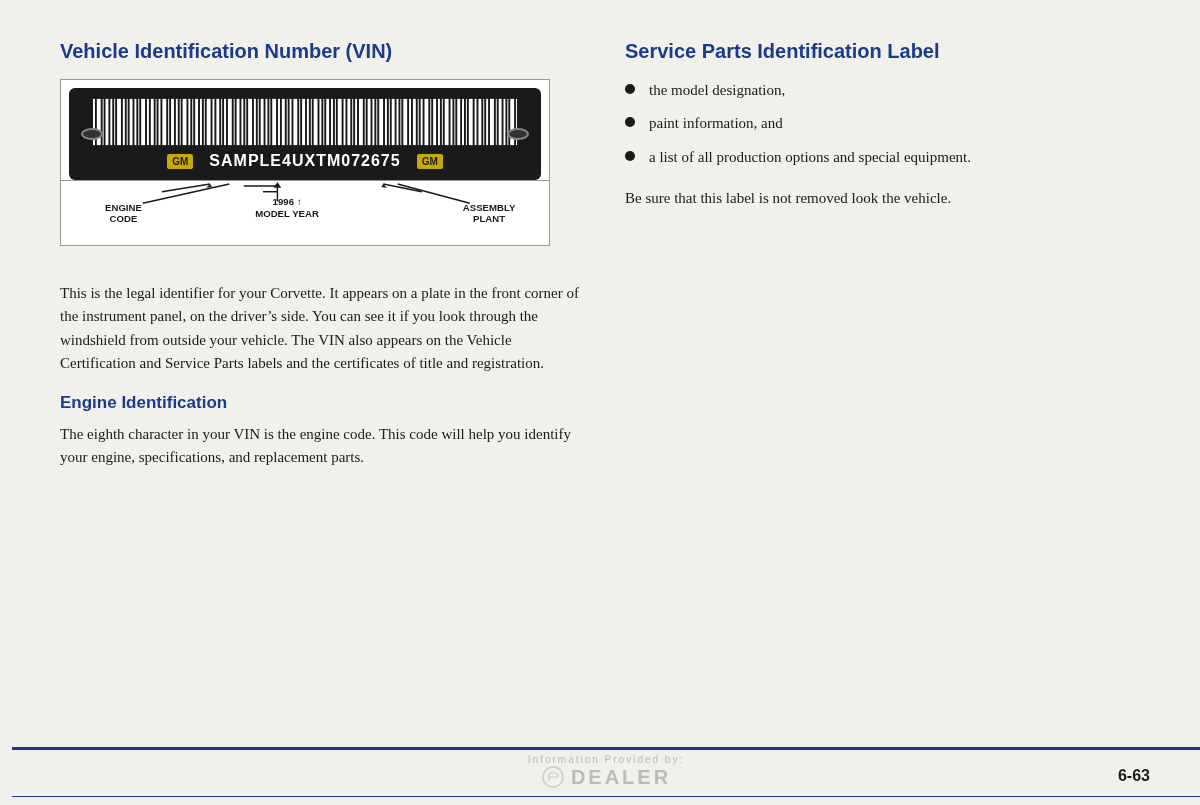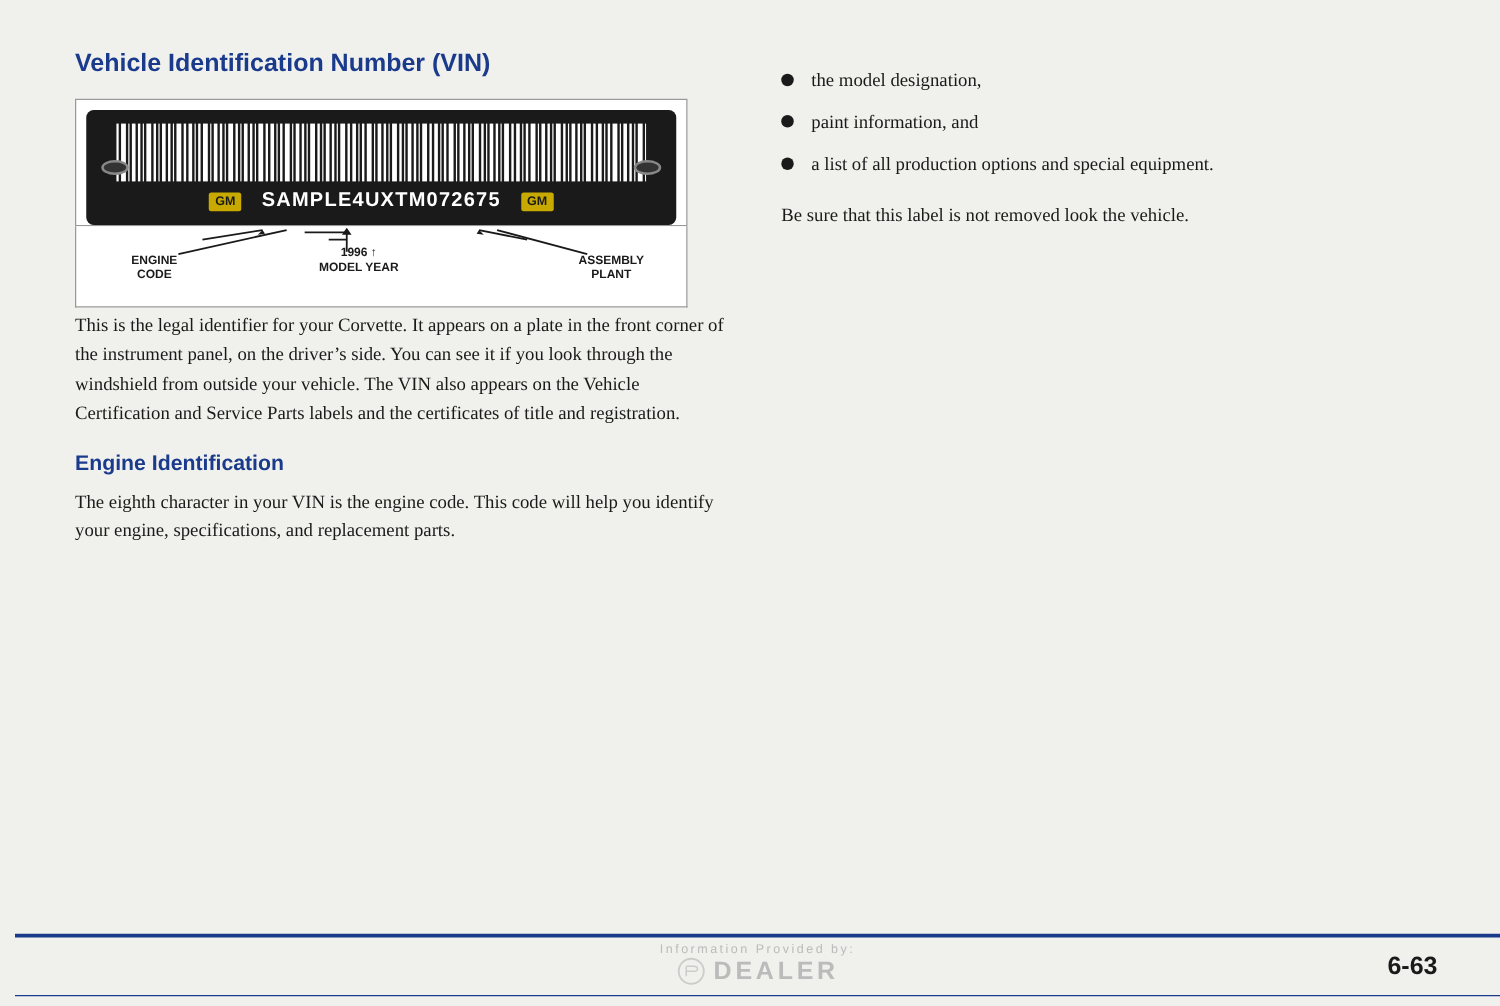--- a/index.html
+++ b/index.html
@@ -97,21 +97,21 @@
       background: #333;
       position: absolute;
       right: 12px;
       top: 50%;
       transform: translateY(-50%);
     }
 
     .vin-diagram-wrapper {
       position: relative;
       width: 490px;
-      margin-bottom: 4px;
+      margin-bottom: 36px;
     }
 
     .vin-diagram-box {
       border: 1.5px solid #999;
       background: white;
       padding: 8px 8px 0 8px;
     }
 
     .vin-labels-area {
       background: white;
@@ -201,21 +201,21 @@
       font-size: 13px;
       font-family: Arial, sans-serif;
       letter-spacing: 2px;
     }
 
     .page-number {
       position: absolute;
       right: 50px;
       bottom: 8px;
       font-family: Arial, Helvetica, sans-serif;
-      font-size: 20px;
+      font-size: 16px;
       font-weight: bold;
       color: #1a1a1a;
     }
 
     
     .barcode-container {
       display: flex;
       align-items: stretch;
       height: 48px;
       gap: 0;
@@ -393,20 +393,21 @@
 
     <p class="body-text">This is the legal identifier for your Corvette. It appears on a plate in the front corner of the instrument panel, on the driver’s side. You can see it if you look through the windshield from outside your vehicle. The VIN also appears on the Vehicle Certification and Service Parts labels and the certificates of title and registration.</p>
 
     <h2 class="subsection-title">Engine Identification</h2>
     <p class="body-text">The eighth character in your VIN is the engine code. This code will help you identify your engine, specifications, and replacement parts.</p>
 
   </div>
 
   <div class="right-column">
 
+    <h1 class="section-title">Service Parts Identification Label</h1>
 
 
     <ul class="bullet-list">
       <li>
         <span class="bullet-dot"></span>
         <span>the model designation,</span>
       </li>
       <li>
         <span class="bullet-dot"></span>
         <span>paint information, and</span>

